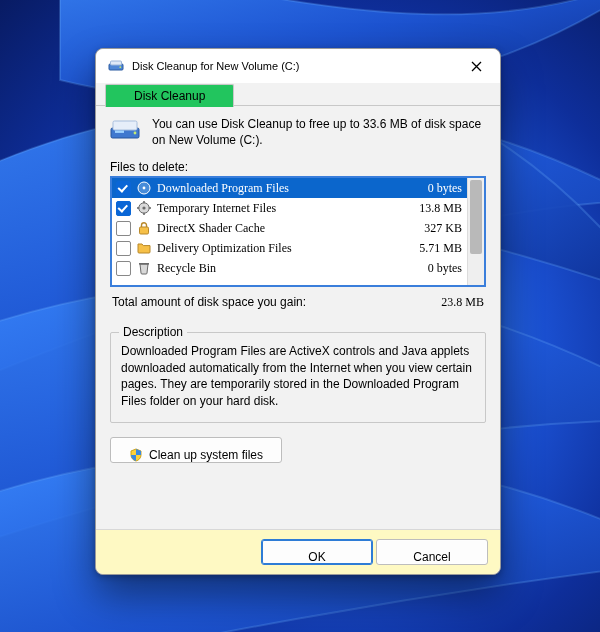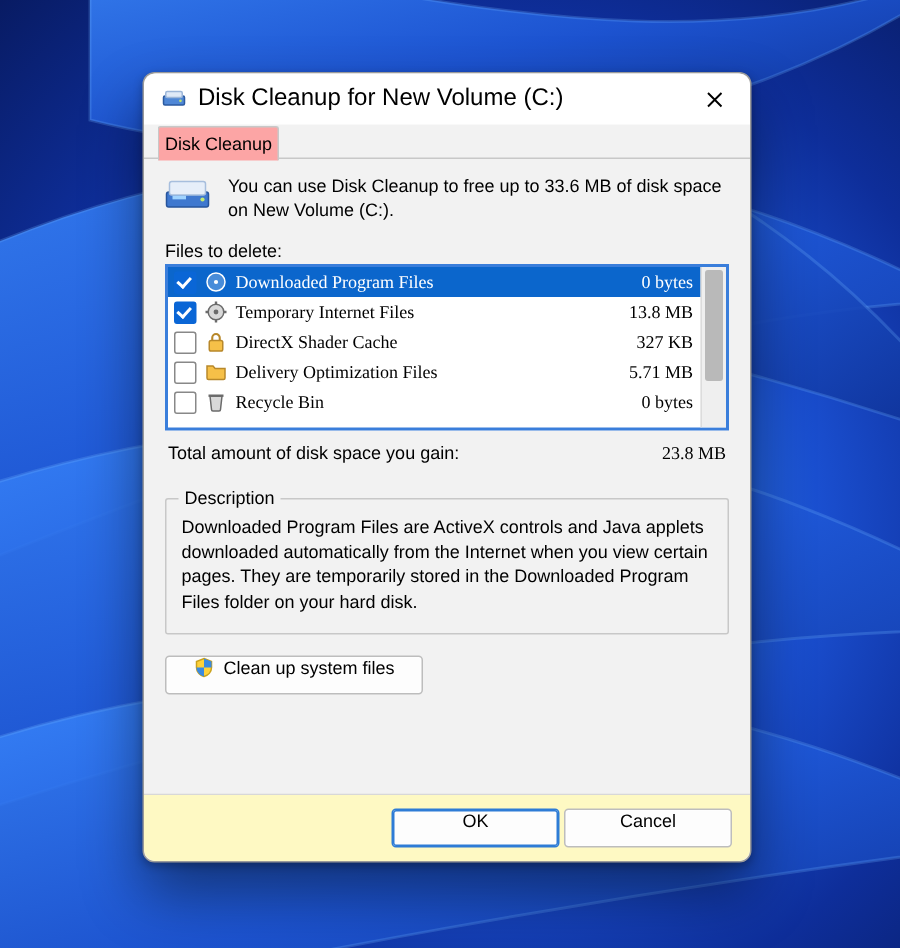--- a/index.html
+++ b/index.html
@@ -2,27 +2,27 @@
 <html><head>
 <meta charset="utf-8">
 <style>
   html,body{margin:0;padding:0;width:600px;height:632px;overflow:hidden;font-family:"Segoe UI",Tahoma,sans-serif;font-size:12px;color:#000;}
   .wallpaper{position:absolute;inset:0;background:radial-gradient(circle at 55% 55%, #4aa8ff 0%, #2f7df0 20%, #1a4fd0 45%, #0e2e9a 70%, #081b63 100%);}
   .wallpaper svg{position:absolute;inset:0;}
 
   .dialog{position:absolute;left:95px;top:48px;width:404px;height:525px;background:#f2f2f2;border:1px solid #9a9a9a;border-radius:8px;box-shadow:0 20px 40px rgba(0,0,0,.45),0 2px 6px rgba(0,0,0,.25);display:flex;flex-direction:column;}
   .titlebar{height:34px;display:flex;align-items:center;padding:0 10px 0 12px;background:#fff;border-radius:8px 8px 0 0;}
   .titlebar .tb-icon{width:16px;height:16px;margin-right:8px;flex:0 0 auto;}
-  .titlebar .tb-title{flex:1 1 auto;font-size:16px;}
+  .titlebar .tb-title{flex:1 1 auto;font-size:11px;}
   .titlebar .tb-close{width:28px;height:28px;display:flex;align-items:center;justify-content:center;border-radius:4px;cursor:default;}
 
   .client{flex:1 1 auto;display:flex;flex-direction:column;}
 
   .tab-strip{height:22px;position:relative;padding-left:9px;border-bottom:1px solid #c8c8c8;}
-  .tab{position:relative;display:inline-block;height:22px;line-height:22px;padding:0 4px;border:1px solid #c8c8c8;border-bottom:none;border-radius:2px 2px 0 0;background:#fca5a5;top:1px;font-size:12px;}
+  .tab{position:relative;display:inline-block;height:22px;line-height:22px;padding:0 28px;border:1px solid #c8c8c8;border-bottom:none;border-radius:2px 2px 0 0;background:#22c55e;top:1px;font-size:12px;}
 
   .tab-body{flex:1 1 auto;padding:10px 14px 6px 14px;display:flex;flex-direction:column;}
 
   .intro{display:flex;gap:10px;margin-bottom:8px;}
   .intro .drive-icon{flex:0 0 auto;width:32px;height:24px;margin-top:2px;}
   .intro .intro-text{flex:1 1 auto;line-height:1.35;}
 
   .ftd-label{margin:4px 0 2px 0;}
 
   .list-frame{position:relative;border:2px solid #3a7edb;background:#fff;height:107px;overflow:hidden;}
@@ -41,21 +41,21 @@
   .total-row{display:flex;margin:8px 2px 6px 2px;}
   .total-row .tr-label{flex:1 1 auto;}
   .total-row .tr-val{flex:0 0 auto;font-family:Liberation Serif, serif;}
 
   .group{border:1px solid #c8c8c8;border-radius:2px;padding:10px 10px 12px 10px;margin-top:16px;position:relative;}
   .group .g-title{position:absolute;top:-8px;left:8px;background:#f2f2f2;padding:0 4px;font-size:12px;}
   .desc-text{line-height:1.38;}
 
   .row-buttons{display:flex;gap:10px;margin-top:14px;}
   .spacer{flex:1 1 auto;}
-  .btn{height:24px;min-width:86px;padding:0 12px;background:#fdfdfd;border:1px solid #bdbdbd;border-radius:3px;display:flex;align-items:flex-start;justify-content:center;gap:6px;font-size:12px;cursor:default;box-shadow:inset 0 0 0 1px rgba(255,255,255,.6);white-space:nowrap;}
+  .btn{height:24px;min-width:86px;padding:0 12px;background:#fdfdfd;border:1px solid #bdbdbd;border-radius:3px;display:flex;align-items:flex-end;justify-content:center;gap:6px;font-size:12px;cursor:default;box-shadow:inset 0 0 0 1px rgba(255,255,255,.6);white-space:nowrap;}
   .btn.wide{min-width:146px;}
   .btn.default{border-color:#2e7cd6;box-shadow:0 0 0 1px #2e7cd6 inset;}
 
   .dlg-footer{height:44px;border-top:1px solid #d8d8d8;display:flex;align-items:center;justify-content:flex-end;gap:3px;padding:0 12px;background:#fef9c3;border-radius:0 0 8px 8px;}
 
   .ico-disk svg,.ico-gear svg,.ico-lock svg,.ico-folder svg,.ico-bin svg,.ico-shield svg,.ico-x svg,.ico-drive svg{display:block;}
 </style>
 </head>
 <body>
 

